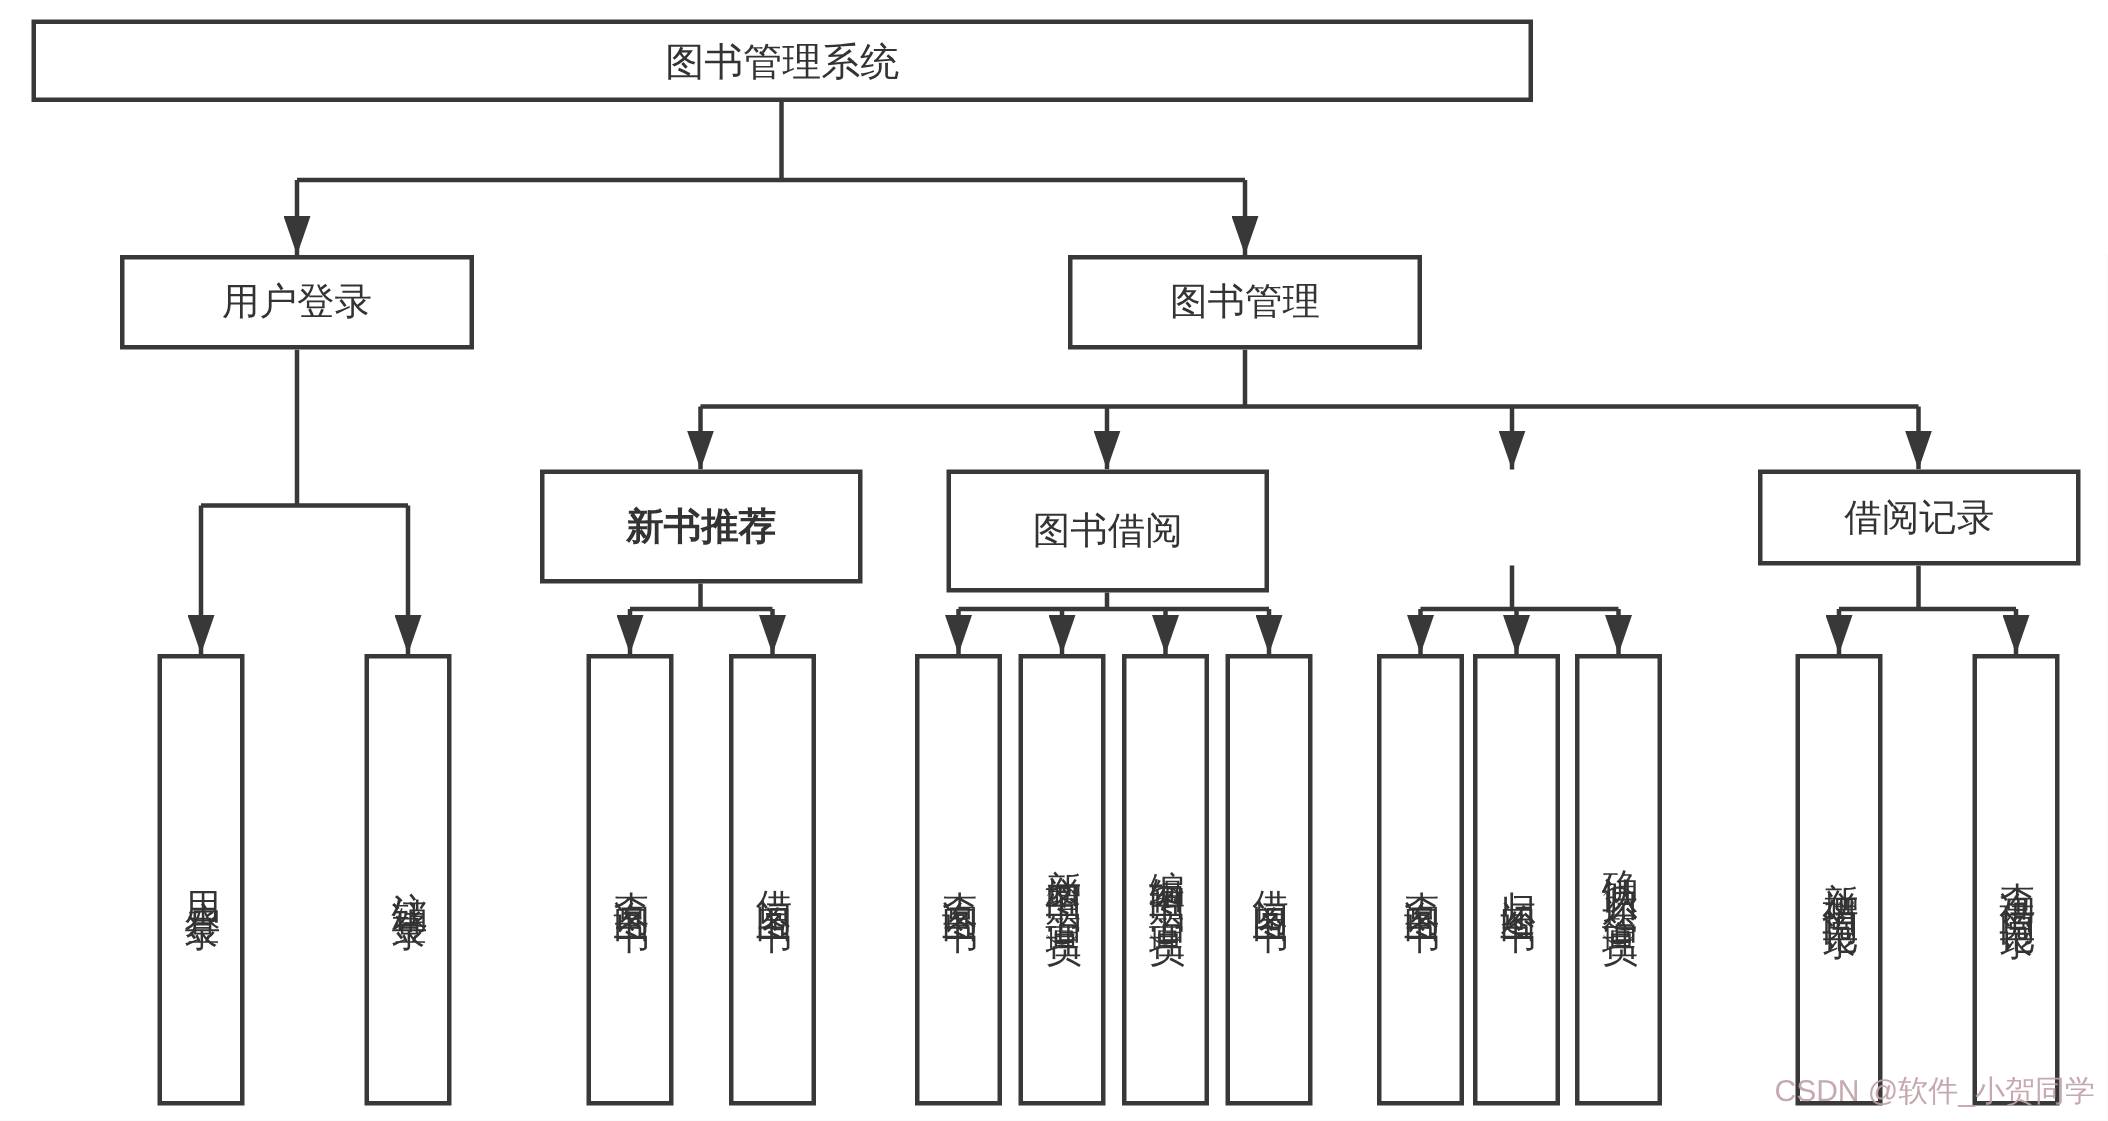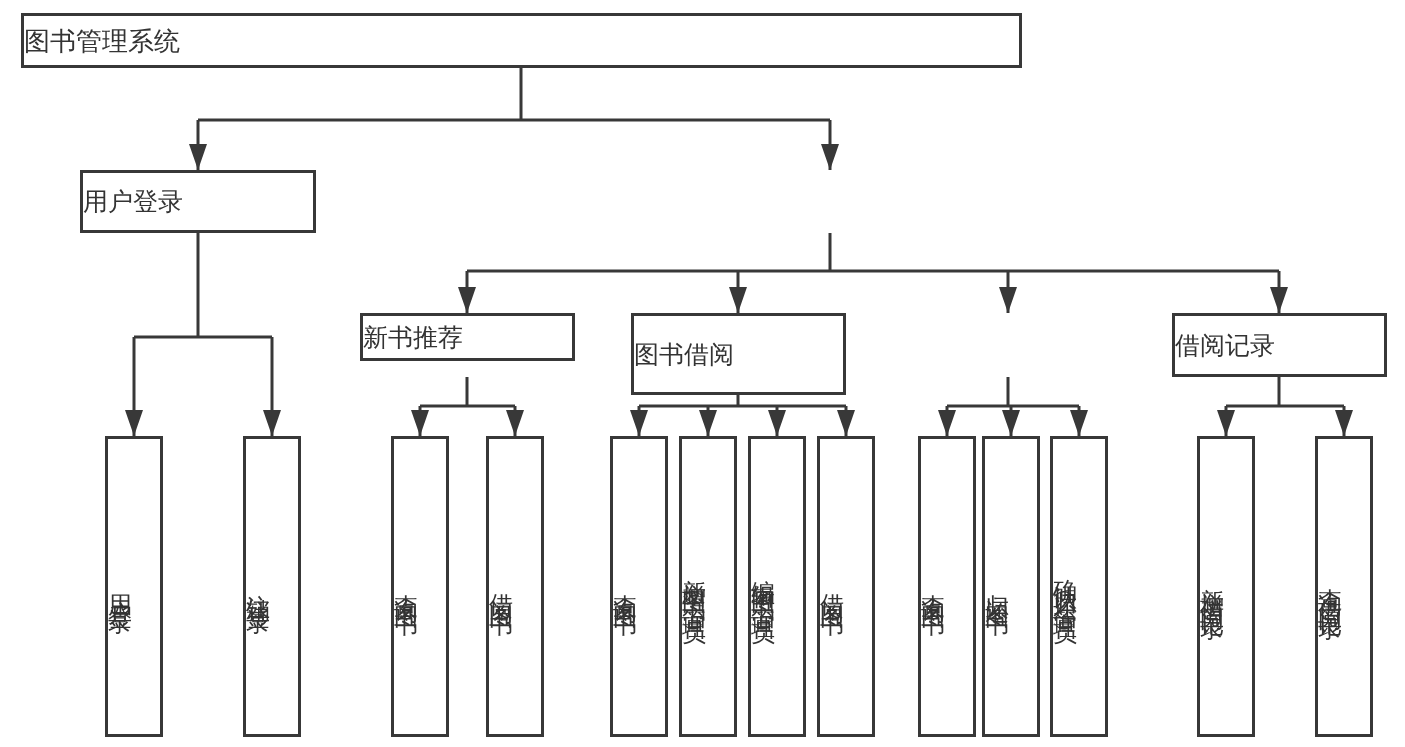--- a/index.html
+++ b/index.html
@@ -31,20 +31,21 @@
     fill:none;
   }
   #arrowhead path{fill:var(--line);}
   .node{
     position:absolute;
     box-sizing:border-box;
     border:3px solid var(--line);
     background:var(--background);
     display:flex;
     align-items:center;
+    justify-content:center;
     color:var(--text);
   }
   .node-h span{
     font-size:25px;
     line-height:1;
     white-space:nowrap;
   }
   .node-root span{font-size:26px;}
   .node-v span{
     writing-mode:vertical-rl;
@@ -126,22 +127,25 @@
     </g>
   </svg>
 
   <div class="node node-h node-root" style="left:21px;top:13px;width:1001px;height:55px;">
     <span>图书管理系统</span>
   </div>
 
   <div class="node node-h" style="left:80px;top:170px;width:236px;height:63px;">
     <span>用户登录</span>
   </div>
+  <div class="node node-h" style="left:712px;top:170px;width:236px;height:63px;">
+    <span>图书管理</span>
+  </div>
 
-  <div class="node node-h" style="left:360px;top:313px;width:215px;height:48px;">
+  <div class="node node-h" style="left:360px;top:313px;width:215px;height:76px;font-weight:bold;">
     <span>新书推荐</span>
   </div>
   <div class="node node-h" style="left:631px;top:313px;width:215px;height:82px;">
     <span>图书借阅</span>
   </div>
   <div class="node node-h" style="left:1172px;top:313px;width:215px;height:64px;">
     <span>借阅记录</span>
   </div>
 
   <div class="node node-v" style="left:105px;top:436px;width:58px;height:301px;">
@@ -181,14 +185,15 @@
     <span>确认归还（管理员）</span>
   </div>
 
   <div class="node node-v" style="left:1197px;top:436px;width:58px;height:301px;">
     <span>新增借阅记录</span>
   </div>
   <div class="node node-v" style="left:1315px;top:436px;width:58px;height:301px;">
     <span>查询借阅记录</span>
   </div>
 
+  <div class="watermark">CSDN @软件_小贺同学</div>
 
 </div>
 
 </body></html>

